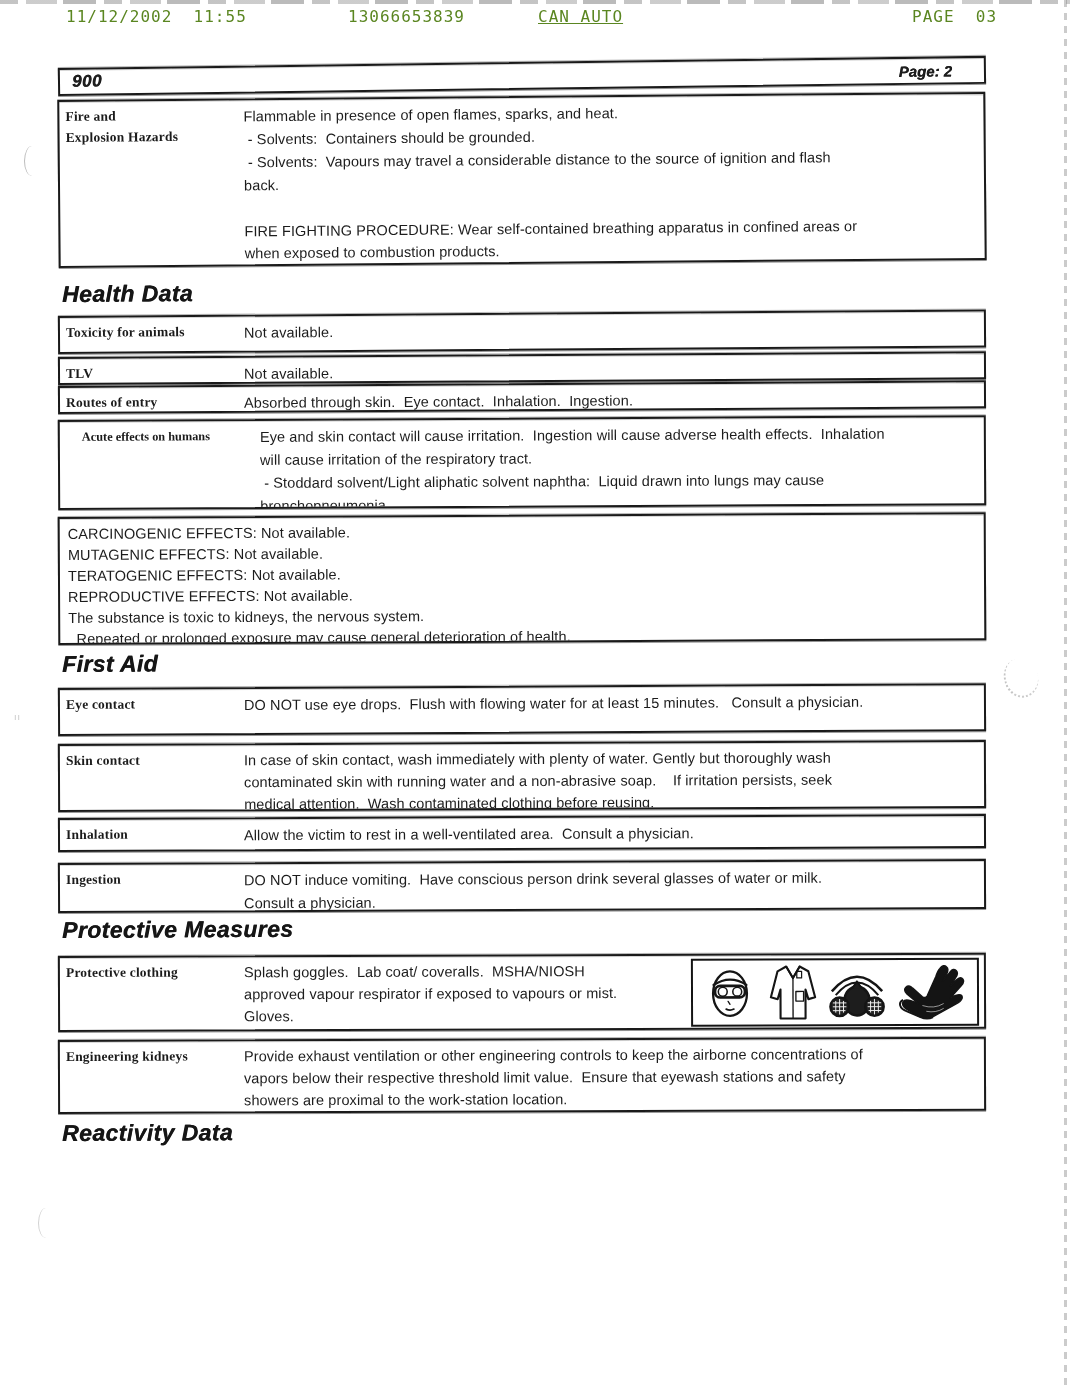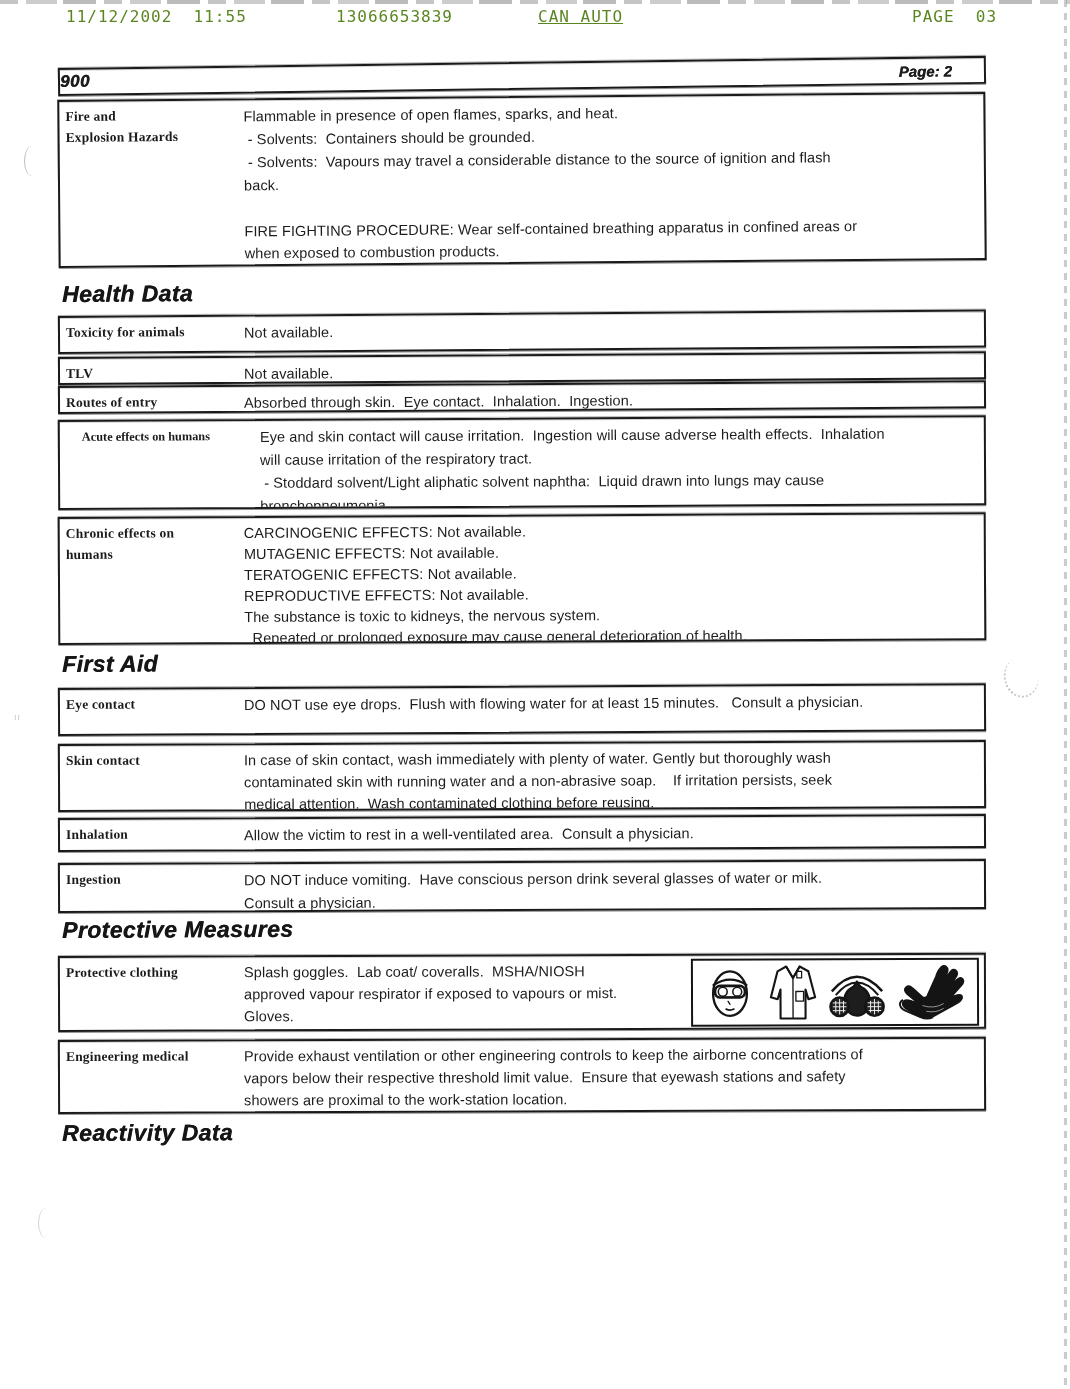--- a/index.html
+++ b/index.html
@@ -11,21 +11,21 @@
   }
 
   
   .fax-header {
     position:absolute; top:7px; left:0; width:100%; height:24px;
     font-family:"DejaVu Sans Mono", monospace; font-size:16px;
     color:#4d7c0f; letter-spacing:1px; opacity:.92;
   }
   .fax-header span { position:absolute; white-space:pre; }
   .fx-datetime { left:66px; }
-  .fx-number   { left:336px;text-align:right; }
+  .fx-number   { left:348px;text-align:right; }
   .fx-sender   { left:538px;text-decoration:underline; }
   .fx-page     { left:912px; }
 
   
   .noise-top {
     position:absolute; top:0; left:0; width:100%; height:4px; opacity:.5;
     background:repeating-linear-gradient(90deg,
       #8a8a8a 0 18px, transparent 18px 26px, #9a9a9a 26px 57px,
       transparent 57px 63px, #777 63px 96px, transparent 96px 104px);
   }
@@ -71,21 +71,21 @@
     position:absolute; left:62px;
     font-family:"Liberation Sans", sans-serif; font-weight:bold;
     font-style:italic; font-size:23px; letter-spacing:.4px; color:#161616;
     text-shadow:.4px 0 0 #161616;
     transform:rotate(var(--tilt,0deg)); transform-origin:left center;
   }
 
   
   .doc-header { height:28px; align-items:center; }
   .product-code {
-    font-weight:bold; font-style:italic; font-size:17px; 
+    font-weight:bold; font-style:italic; font-size:17px; padding-left:12px;
     letter-spacing:.5px; text-shadow:.5px 0 0 #111;
   }
   .page-label {
     position:absolute; right:32px; top:4px; font-weight:bold;
     font-style:italic; font-size:15px; text-shadow:.4px 0 0 #111;
   }
 
   
   .icon-panel {
     position:absolute; top:3px; right:5px; width:288px; height:68px;
@@ -150,22 +150,20 @@
 
   <div class="box" style="top:420px; height:90px; --tilt:-0.3deg;">
     <div class="label-col label-sm">Acute effects on humans</div>
     <div class="content-col">Eye and skin contact will cause irritation.  Ingestion will cause adverse health effects.  Inhalation
 will cause irritation of the respiratory tract.
  - Stoddard solvent/Light aliphatic solvent naphtha:  Liquid drawn into lungs may cause
 bronchopneumonia.</div>
   </div>
 
   <div class="box" style="top:517px; height:128px; --tilt:-0.3deg;">
-    <div class="label-col">Chronic effects on
-humans</div>
     <div class="content-col" style="line-height:1.45;">CARCINOGENIC EFFECTS: Not available.
 MUTAGENIC EFFECTS: Not available.
 TERATOGENIC EFFECTS: Not available.
 REPRODUCTIVE EFFECTS: Not available.
 The substance is toxic to kidneys, the nervous system.
   Repeated or prolonged exposure may cause general deterioration of health.</div>
   </div>
 
   <div class="section-heading" style="top:651px; --tilt:-0.35deg;">First Aid</div>
 
@@ -242,21 +240,21 @@
           <path d="M6,38 q-4,2 -3,6 q1,4 7,6 l14,6 q7,3 13,0" fill="none" stroke-width="2"></path>
         </g>
         <g stroke="#f5f5f5" stroke-width="1" fill="none" opacity=".6">
           <path d="M30,50 q10,2 18,-3 M26,44 q12,4 22,-2"></path>
         </g>
       </svg>
     </div>
   </div>
 
   <div class="box" style="top:1040px; height:74px; --tilt:-0.2deg;">
-    <div class="label-col">Engineering medical</div>
+    <div class="label-col">Engineering kidneys</div>
     <div class="content-col" style="line-height:1.5;">Provide exhaust ventilation or other engineering controls to keep the airborne concentrations of
 vapors below their respective threshold limit value.  Ensure that eyewash stations and safety
 showers are proximal to the work-station location.</div>
   </div>
 
   <div class="section-heading" style="top:1120px; --tilt:-0.25deg;">Reactivity Data</div>
 
 </div>
 
 </body></html>

